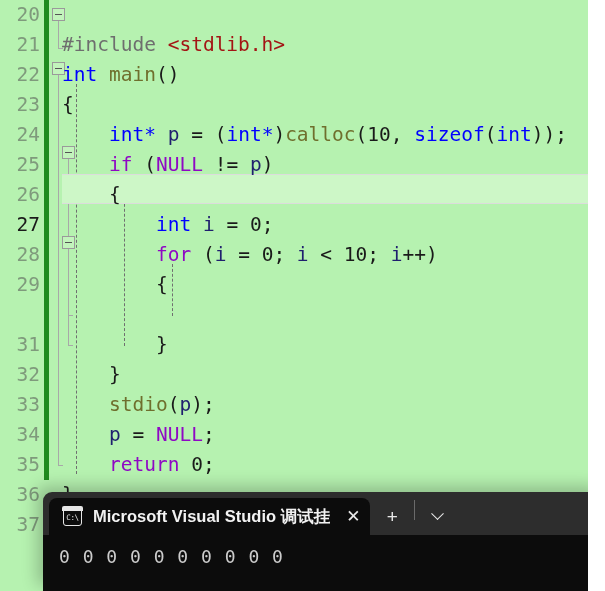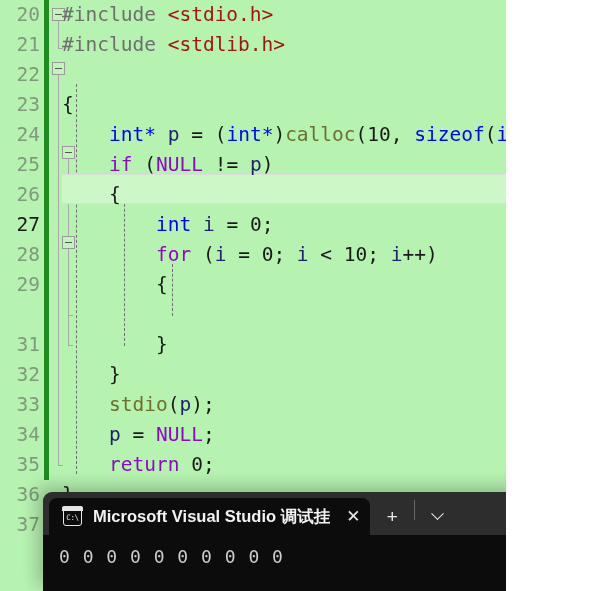--- a/index.html
+++ b/index.html
@@ -3,21 +3,21 @@
 <meta charset="utf-8">
 <style>
   * { box-sizing: border-box; margin: 0; padding: 0; }
   html, body {
     width: 605px; height: 591px;
     overflow: hidden;
     background: #ffffff;
     font-family: "DejaVu Sans Mono", monospace;
   }
 
-  #root { position: relative; width: 506px; height: 591px; overflow: hidden; }
+  #root { position: relative; width: 588px; height: 591px; overflow: hidden; }
 
   
   #editor {
     position: absolute; left: 0; top: 0;
     width: 605px; height: 591px;
     background: #b6f2b0;
     overflow: hidden;
   }
 
   .code-line {
@@ -252,30 +252,30 @@
     </div>
 
     <div class="iguide" style="left:76px; top:84px; height:390px;"></div>
     <div class="iguide" style="left:124px; top:174px; height:172px;"></div>
     <div class="iguide" style="left:172px; top:264px; height:52px;"></div>
 
     <div class="curline-band" style="top:174px;"></div>
 
     <div class="code-line" style="position:absolute; top:0px; left:0; right:0;">
       <span class="lnum">20</span>
-      <span class="codetext"><span class="t-pp">#include </span><span class="t-str">&lt;stdio.h&gt;</span></span>
     </div>
 
     <div class="code-line" style="position:absolute; top:30px; left:0; right:0;">
       <span class="lnum">21</span>
       <span class="codetext"><span class="t-pp">#include </span><span class="t-str">&lt;stdlib.h&gt;</span></span>
     </div>
 
     <div class="code-line" style="position:absolute; top:60px; left:0; right:0;">
       <span class="lnum">22</span>
+      <span class="codetext"><span class="t-kw">int</span><span class="t-plain"> </span><span class="t-fn">main</span><span class="t-plain">()</span></span>
     </div>
 
     <div class="code-line" style="position:absolute; top:90px; left:0; right:0;">
       <span class="lnum">23</span>
       <span class="codetext"><span class="t-plain">{</span></span>
     </div>
 
     <div class="code-line" style="position:absolute; top:120px; left:0; right:0;">
       <span class="lnum">24</span>
       <span class="codetext"><span class="t-plain">    </span><span class="t-kw">int*</span><span class="t-plain"> </span><span class="t-id">p</span><span class="t-plain"> = (</span><span class="t-kw">int*</span><span class="t-plain">)</span><span class="t-fn">calloc</span><span class="t-plain">(</span><span class="t-num">10</span><span class="t-plain">, </span><span class="t-kw">sizeof</span><span class="t-plain">(</span><span class="t-kw">int</span><span class="t-plain">));</span></span>

